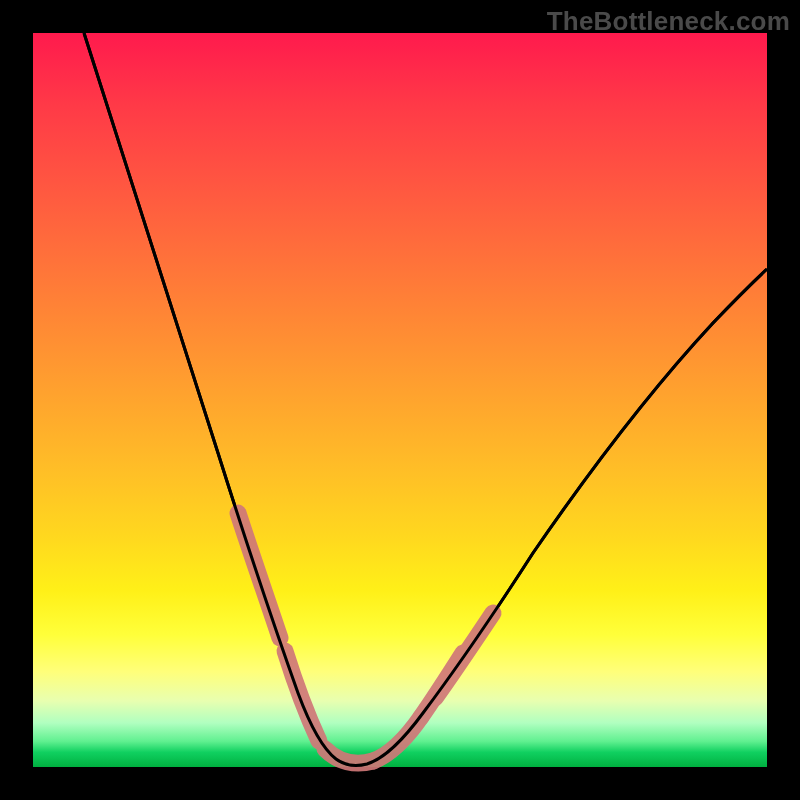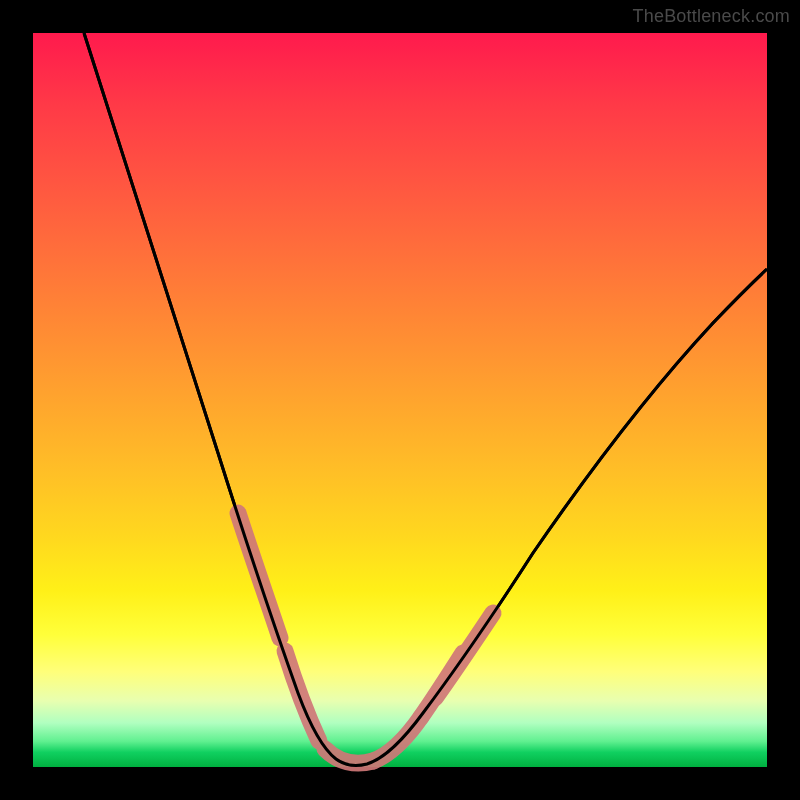--- a/index.html
+++ b/index.html
@@ -42,22 +42,22 @@
       #60f090 96.5%,
       #10d060 98%,
       #00b040 100%
     );
   }
   .watermark {
     position: absolute;
     top: 6px;
     right: 10px;
     color: #4a4a4a;
-    font-size: 18px;
-    font-weight: 400;
+    font-size: 26px;
+    font-weight: 700;
     letter-spacing: 0.2px;
     user-select: none;
   }
   svg.curve {
     position: absolute;
     left: 0;
     top: 0;
     width: 734px;
     height: 734px;
     overflow: visible;

